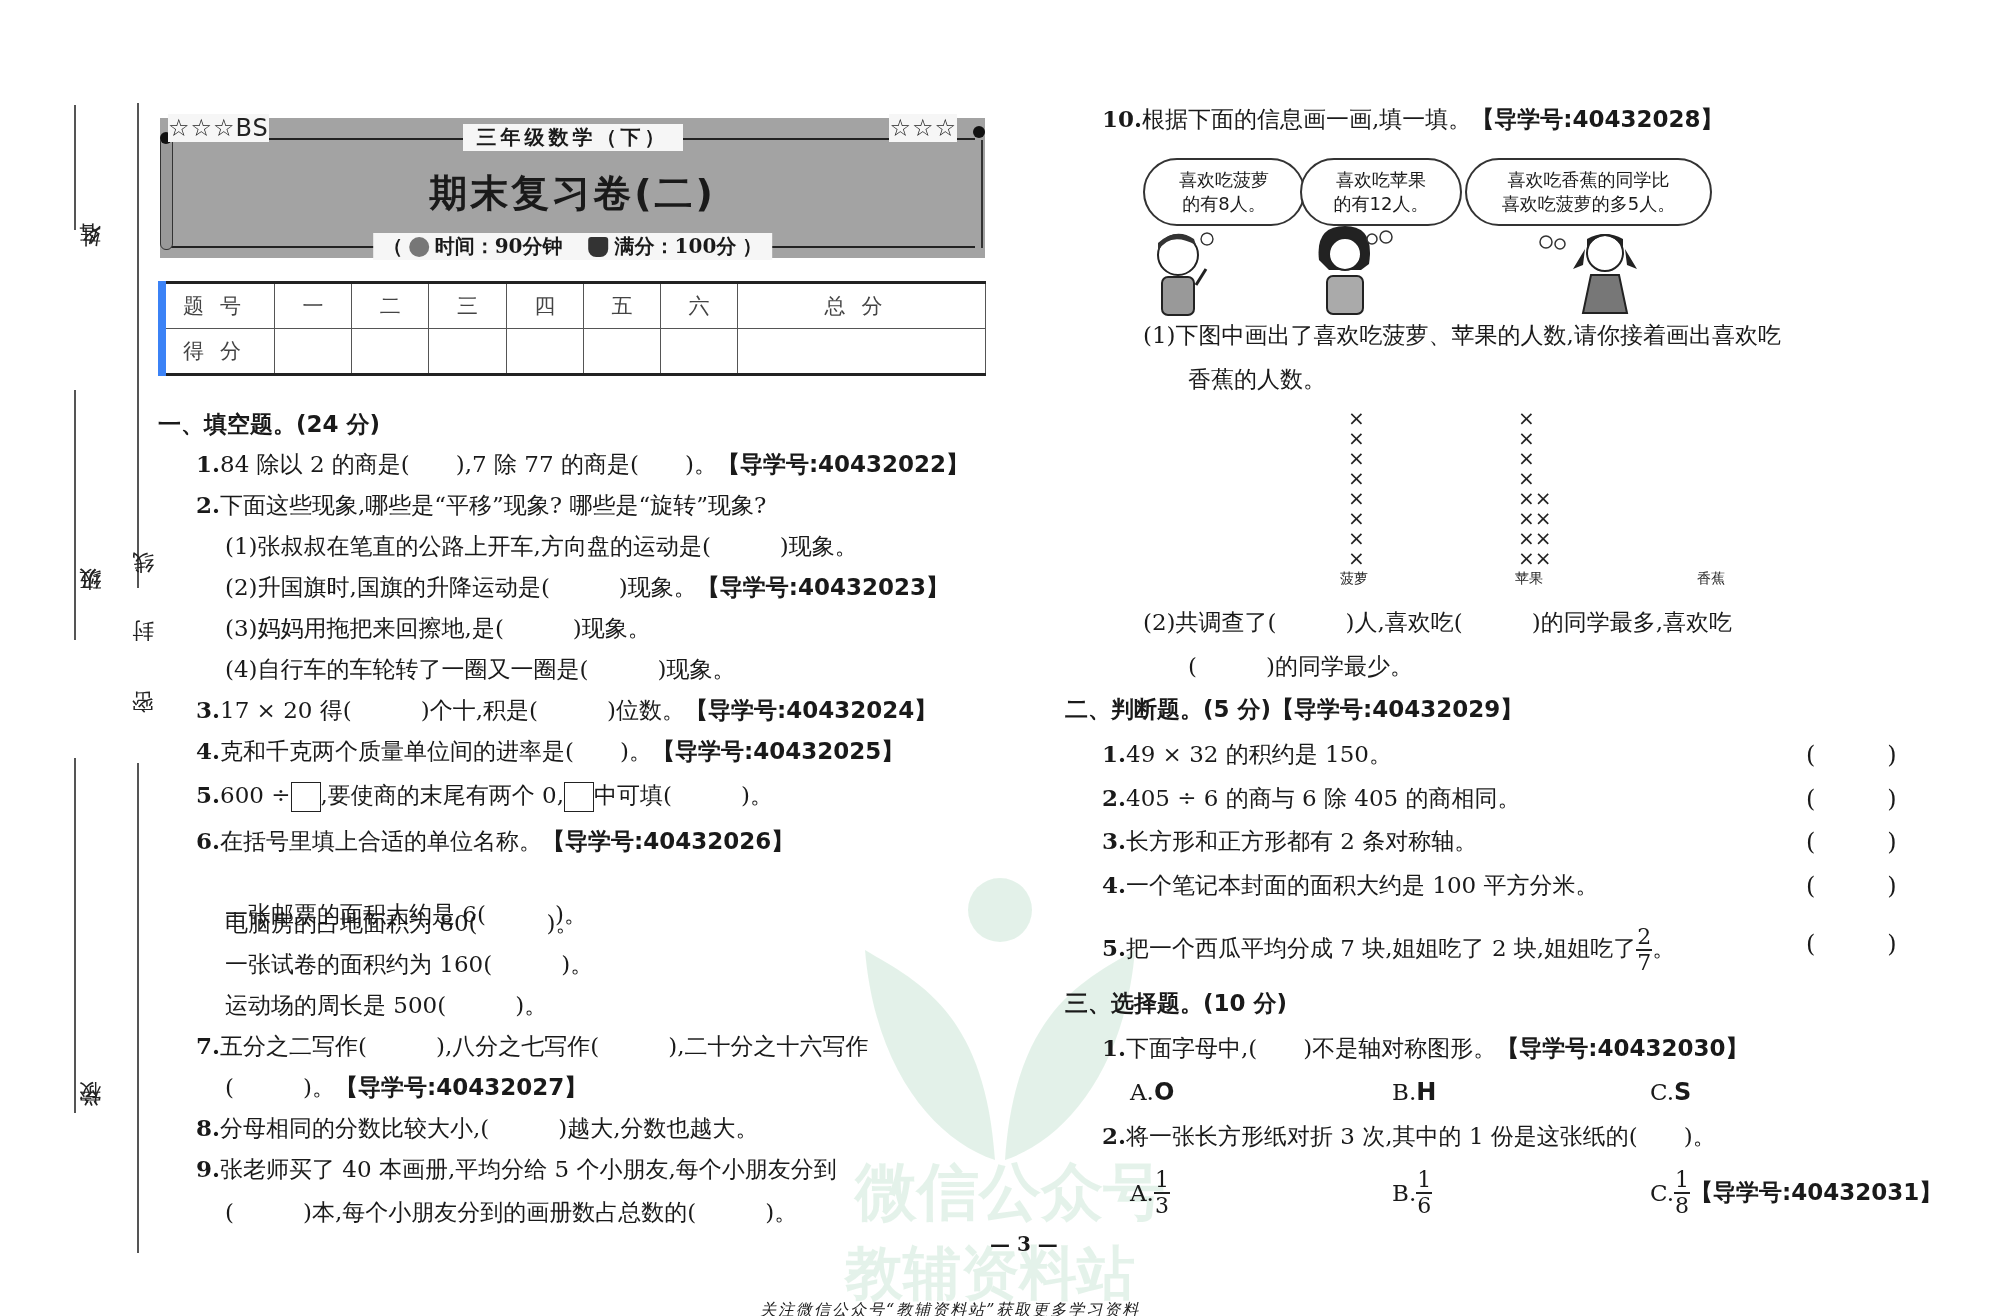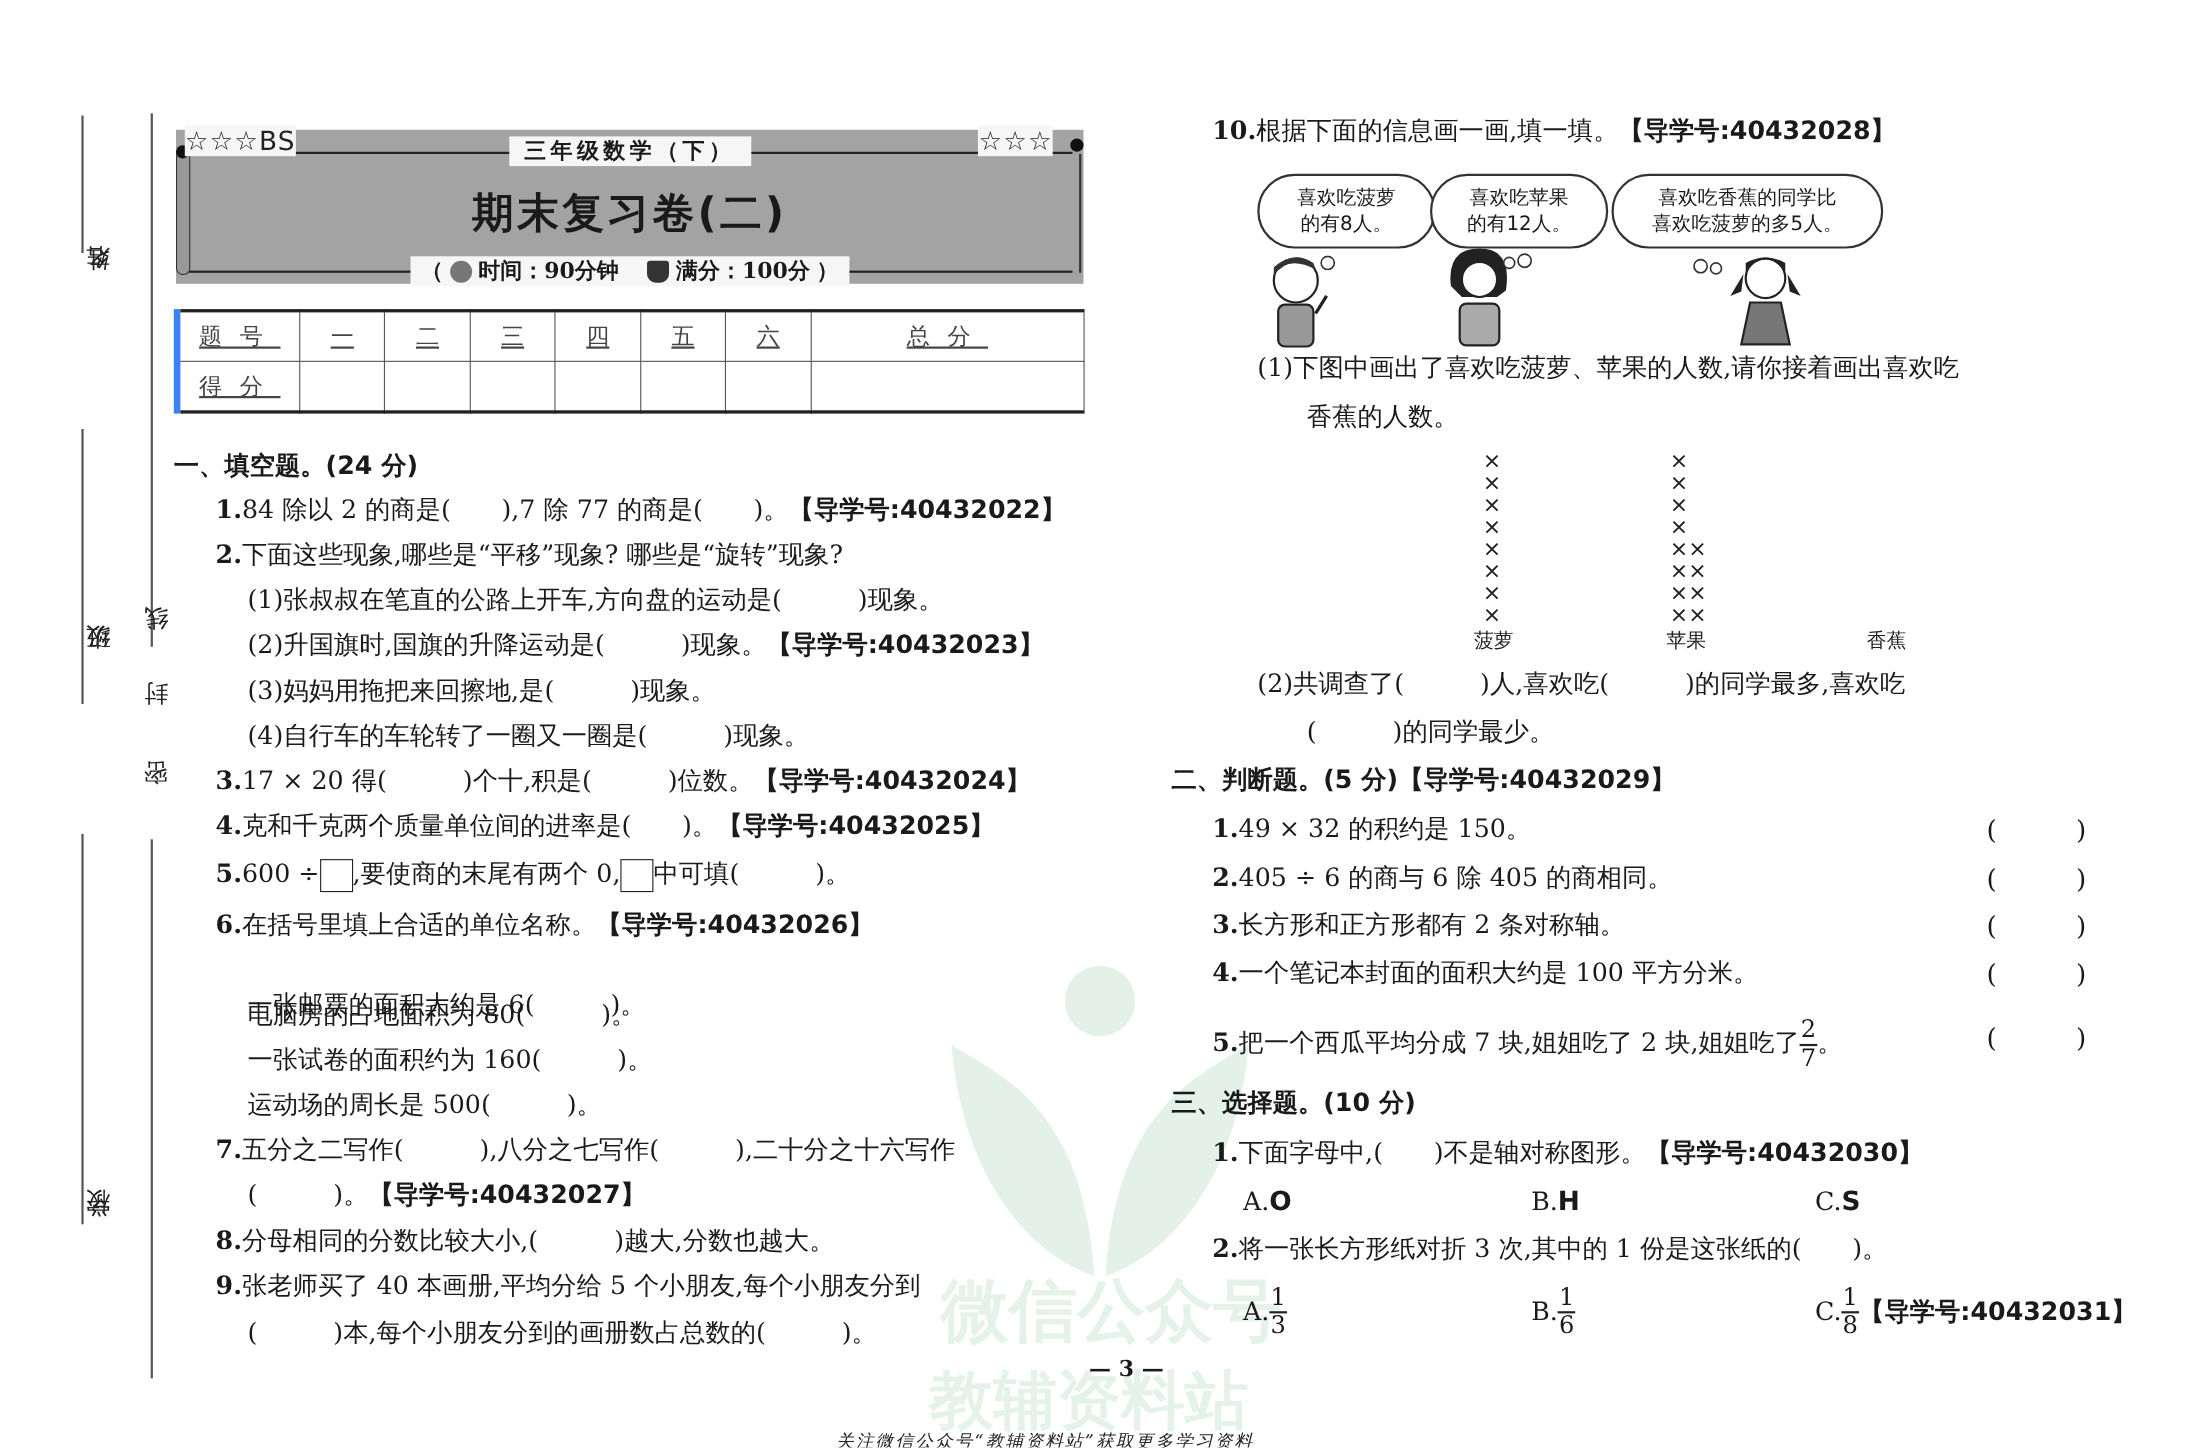--- a/index.html
+++ b/index.html
@@ -18,42 +18,42 @@
   .scroll .right-edge { position:absolute; right:2px; top:22px; width:2px; height:108px; background:#333; }
   .stars { position:absolute; font-family:"DejaVu Sans", sans-serif; font-size:24px; color:#222; letter-spacing:1px; background:#f6f6f6; }
   .subject { position:absolute; left:50%; transform:translateX(-50%); top:6px; background:#f6f6f6; padding:0 14px; font-family:"DejaVu Sans", sans-serif; font-weight:bold; font-size:20px; letter-spacing:4px; }
   .bigtitle { position:absolute; left:0; right:0; top:50px; text-align:center; font-family:"DejaVu Sans", sans-serif; font-weight:bold; font-size:38px; letter-spacing:3px; }
   .meta { position:absolute; left:50%; transform:translateX(-50%); top:115px; background:#f6f6f6; padding:0 10px; font-size:20px; font-weight:bold; white-space:nowrap; display:flex; align-items:center; gap:6px; }
   .ico { display:inline-block; width:20px; height:20px; border-radius:50%; background:#777; vertical-align:middle; }
   .ico.cap { border-radius:3px 3px 8px 8px; background:#333; }
 
   
   table.score { position:absolute; left:158px; top:281px; width:828px; border-collapse:collapse; font-family:"DejaVu Sans", sans-serif; font-size:21px; color:#444; }
-  table.score { border-top:3px solid #222; border-bottom:3px solid #222; border-left:6px solid #3b82f6;text-decoration:underline; }
+  table.score { border-top:3px solid #222; border-bottom:3px solid #222; border-left:8px solid #3b82f6; }
   table.score td { border:1px solid #555; height:42px; text-align:center; }
   table.score td.first { width:106px; letter-spacing:16px; }
 
   .txt { position:absolute; font-size:23px; white-space:nowrap; line-height:30px; }
   .sec { font-family:"DejaVu Sans", sans-serif; font-weight:bold; }
   .num { font-weight:bold; }
   .tag { font-family:"DejaVu Sans", sans-serif; font-weight:bold; }
   .box { display:inline-block; width:28px; height:28px; border:1.5px solid #222; vertical-align:middle; }
   .frac { display:inline-flex; flex-direction:column; align-items:center; vertical-align:middle; line-height:24px; font-size:22px; }
   .frac .bar { width:16px; height:1.5px; background:#222; }
   .paren { position:absolute; font-size:24px; }
   .opt { position:absolute; font-size:23px; }
   .opt b { font-family:"DejaVu Sans", sans-serif; font-size:24px; }
 
   
   .bubble { position:absolute; border:2px solid #333; border-radius:40px; background:#fff; font-size:18px; line-height:24px; text-align:center; padding:8px 14px; font-family:"DejaVu Sans", sans-serif; }
   .kid { position:absolute; width:60px; height:80px; }
   .think { position:absolute; border:2px solid #333; border-radius:50%; background:#fff; }
 
   .xcol { position:absolute; font-family:"DejaVu Sans", sans-serif; font-size:20px; line-height:20px; color:#222; }
-  .xlabel { position:absolute; font-family:"DejaVu Sans", sans-serif; font-size:18px; color:#222; }
+  .xlabel { position:absolute; font-family:"DejaVu Sans", sans-serif; font-size:14px; color:#222; }
 
   .watermark-logo { position:absolute; left:855px; top:870px; width:290px; height:300px; opacity:0.13; }
   .wm-text { position:absolute; font-family:"DejaVu Sans", sans-serif; font-weight:bold; color:#2e9c5a; opacity:0.12; white-space:nowrap; }
   .pageno { position:absolute; left:990px; top:1232px; font-size:20px; font-weight:bold; }
   .bottom-note { position:absolute; left:760px; top:1300px; font-size:16px; color:#222; font-style:italic; letter-spacing:2px; }
 </style>
 </head>
 <body>
 
 <div class="vline" style="left:74px; top:105px; height:125px;"></div>

